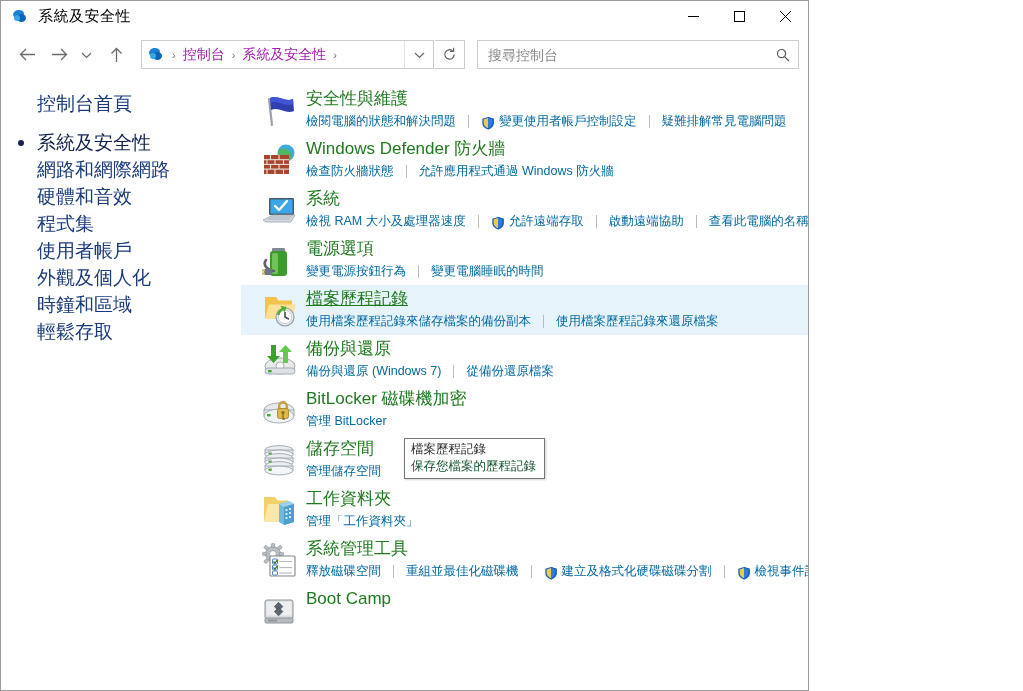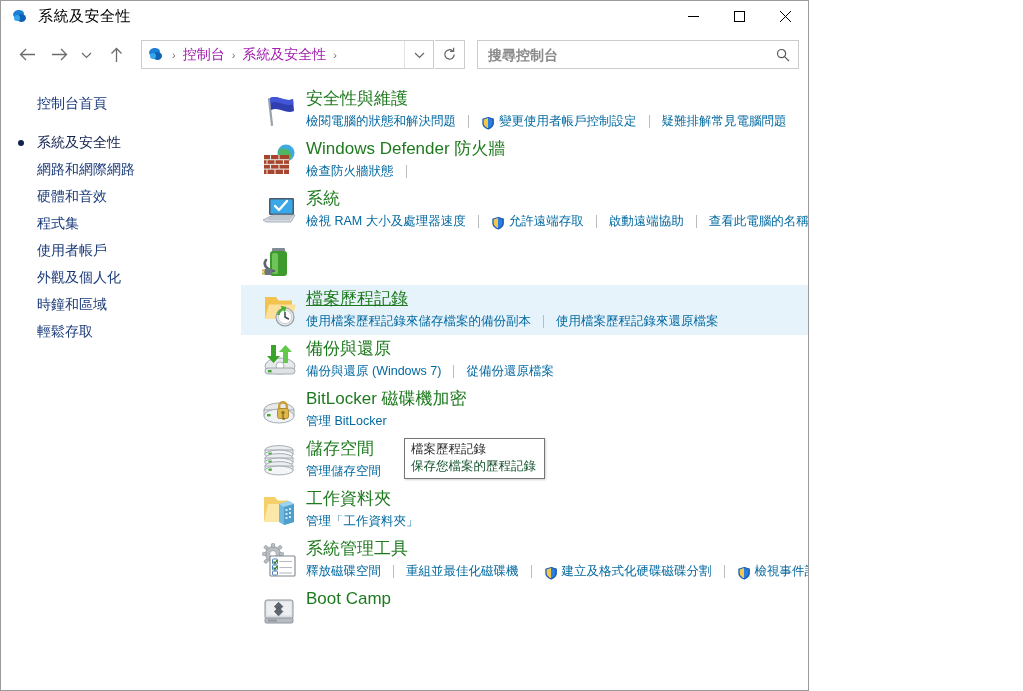--- a/index.html
+++ b/index.html
@@ -133,21 +133,20 @@
     background: #fff;
     display: flex; align-items: center;
     flex: none;
   }
   #search-input {
     flex: 1; border: none; outline: none;
     font-size: 14px; color: #222;
     padding-left: 10px;
     background: transparent;
     font-family: "Liberation Sans", "DejaVu Sans", sans-serif;
-    font-weight: bold;
   }
   #search-input::placeholder { color: #8a8a8a; }
   #search-icon-wrap {
     width: 30px; display: flex; align-items: center; justify-content: center;
     color: #5a5a5a;
   }
 
   
   #body {
     position: relative;
@@ -159,21 +158,21 @@
     flex: none;
     padding-top: 13px;
     background: #ffffff;
   }
   .side-item {
     position: relative;
     height: 27px;
     display: flex;
     align-items: center;
     padding-left: 36px;
-    font-size: 14px;
+    font-size: 19px;
     color: #1a3a7a;
     white-space: nowrap;
   }
   .side-item.home { margin-bottom: 12px; }
   .side-item.current { color: #12224f; font-weight: normal; }
   .side-item .bullet {
     position: absolute;
     left: 17px; top: 50%;
     margin-top: -3px;
     width: 6px; height: 6px;
@@ -428,20 +427,23 @@
             <line x1="14" y1="27.1" x2="14" y2="32"></line>
             <line x1="22.5" y1="27.1" x2="22.5" y2="32"></line>
           </g>
         </g>
       </svg></div>
           <div class="cat-body"><a class="cat-title">Windows Defender 防火牆</a><div class="cat-links">
               <a class="cat-link">
                 <span>檢查防火牆狀態</span>
               </a>
               <span class="link-sep"></span>
+              <a class="cat-link">
+                <span>允許應用程式通過 Windows 防火牆</span>
+              </a>
             </div></div>
         </div>
         <div class="cat">
           <div class="cat-icon"><svg viewBox="0 0 36 36" width="36" height="36">
         <rect x="8" y="6" width="25" height="17" rx="1.2" fill="#4a5a6a"></rect>
         <rect x="9.5" y="7.5" width="22" height="14" fill="#3aa8e8"></rect>
         <path d="M14 14 l4 4 l8 -9" fill="none" stroke="#ffffff" stroke-width="2.4" stroke-linecap="round" stroke-linejoin="round"></path>
         <path d="M2 28 L12 23 L34 23 L30 30 L5 30 Z" fill="#d5dae0" stroke="#9aa4ae" stroke-width="0.8"></path>
         <g stroke="#9aa4ae" stroke-width="0.7">
           <line x1="7" y1="27" x2="29" y2="27"></line>
@@ -475,20 +477,29 @@
         <div class="cat">
           <div class="cat-icon"><svg viewBox="0 0 36 36" width="36" height="36">
         <rect x="11" y="6" width="13" height="5" rx="1" fill="#7f8c96"></rect>
         <rect x="9" y="9" width="17" height="25" rx="3" fill="#3f9a2e"></rect>
         <rect x="11" y="11" width="6" height="21" rx="2" fill="#7fd166" opacity="0.75"></rect>
         <path d="M5 18 q-3 4 1 8 q3 3 7 3" fill="none" stroke="#5c6670" stroke-width="2.6" stroke-linecap="round"></path>
         <rect x="3" y="27" width="8" height="6" rx="1.4" fill="#6b7681"></rect>
         <line x1="1" y1="28.5" x2="4" y2="28.5" stroke="#c9b24a" stroke-width="2"></line>
         <line x1="1" y1="31.5" x2="4" y2="31.5" stroke="#c9b24a" stroke-width="2"></line>
       </svg></div>
+          <div class="cat-body"><a class="cat-title">電源選項</a><div class="cat-links">
+              <a class="cat-link">
+                <span>變更電源按鈕行為</span>
+              </a>
+              <span class="link-sep"></span>
+              <a class="cat-link">
+                <span>變更電腦睡眠的時間</span>
+              </a>
+            </div></div>
         </div>
         <div class="cat highlight">
           <div class="cat-icon"><svg viewBox="0 0 36 36" width="36" height="36">
         <path d="M4 5 L15 5 L17.5 8.5 L31 8.5 L31 27 L4 27 Z" fill="#f2c34e"></path>
         <path d="M4 27 L8 12.5 L35 12.5 L31 27 Z" fill="#fbe09a"></path>
         <circle cx="24" cy="25" r="9" fill="#e8e8e8" stroke="#8f9aa4" stroke-width="1.1"></circle>
         <circle cx="24" cy="25" r="6.6" fill="#ffffff" stroke="#b4bdc5" stroke-width="0.7"></circle>
         <path d="M24 20.5 L24 25 L27.5 27" fill="none" stroke="#3a434c" stroke-width="1.5" stroke-linecap="round"></path>
         <path d="M16 23 a8.5 8.5 0 0 1 5 -6.5 l-1.5 -2.8 l6 1.2 l-2 5.6 l-1.2 -2.4 a6 6 0 0 0 -3.6 4.9 Z" fill="#4caf2e"></path>
       </svg></div>

